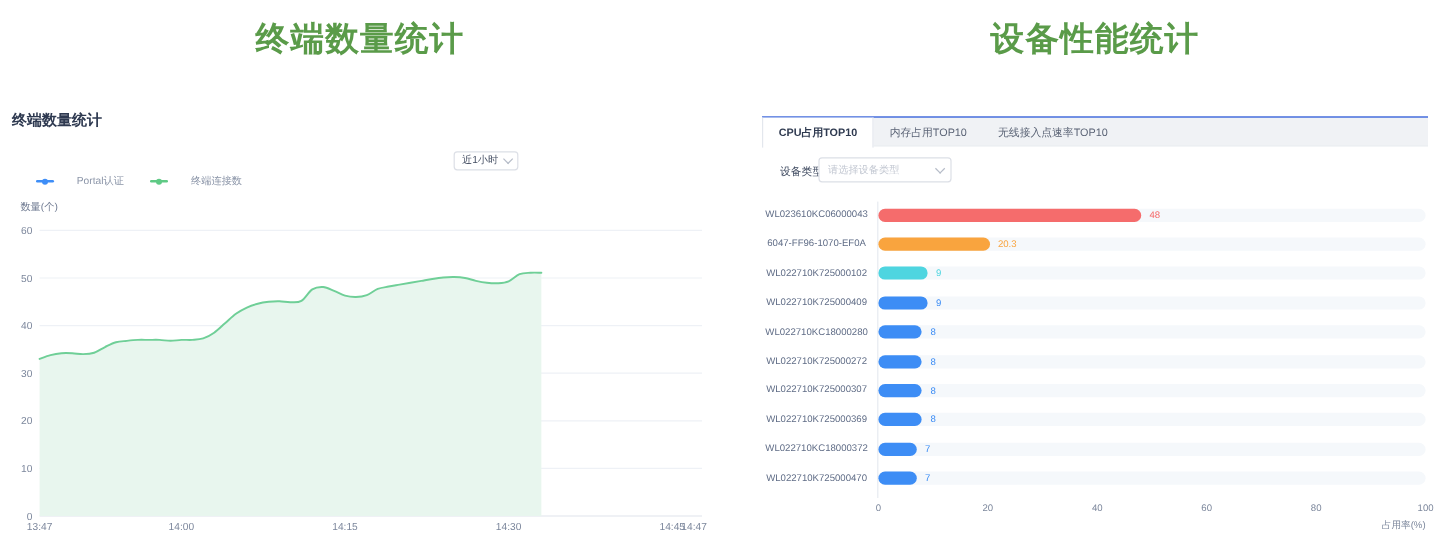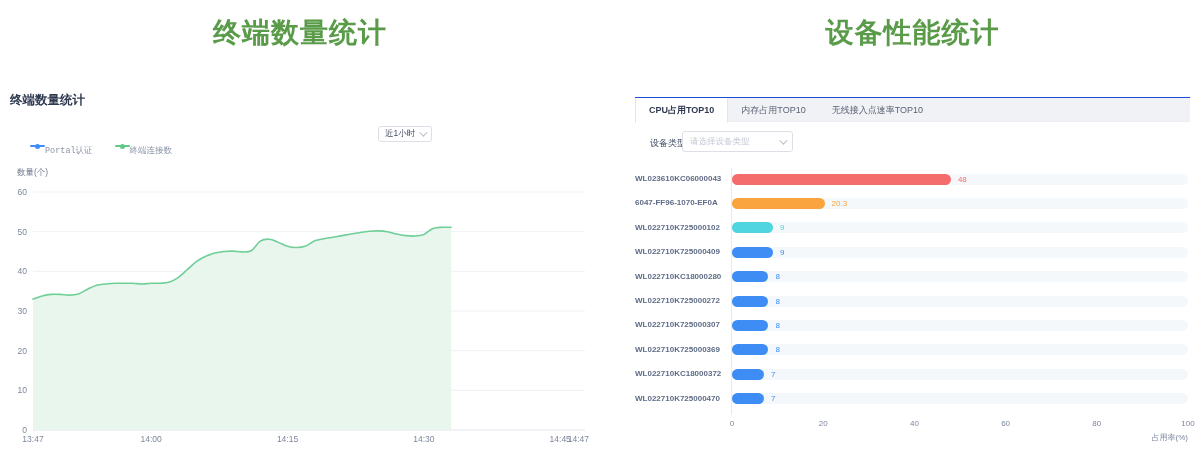--- a/index.html
+++ b/index.html
@@ -27,21 +27,21 @@
     transform:rotate(45deg) translateY(-2px); flex:0 0 auto; }
   .date-range { position:absolute; left:439px; top:126px; width:161px; height:24px;
     border:1px solid #dcdfe6; border-radius:3px; display:flex; align-items:center;
     padding:0 6px; background:#fff; overflow:hidden; cursor:pointer; }
   .date-range .dt { font-size:8px; letter-spacing:-0.3px; color:#2e3950; white-space:nowrap; }
   .date-range .sep { font-size:8px; color:#7b859a; margin:0 7px; }
   .clock-icon { width:10px; height:10px; margin-right:6px; flex:0 0 auto; }
 
   
   .legend { position:absolute; left:30px; top:145px; display:flex; gap:22px; align-items:center; }
-  .legend-item { display:flex; gap:0; cursor:pointer;font-family:Liberation Mono, monospace; }
+  .legend-item { display:flex; align-items:center; gap:19px; cursor:pointer; }
   .legend-marker { position:relative; width:15px; height:2px; border-radius:1px; }
   .legend-marker .dot { position:absolute; left:5px; top:-1.5px; width:5px; height:5px; border-radius:50%; }
   .legend-label { font-size:8.5px; color:#8b95a8; }
 
   .y-axis-name { position:absolute; left:17px; top:167px; font-size:8.5px; color:#707b92; }
   #line-chart { position:absolute; left:0; top:160px; }
 
   
   .tabs { position:absolute; left:0; top:97px; width:555px; height:25px;
     background:#f0f2f5; border-top:1px solid #1d4ed8; border-bottom:1px solid #eceef2;
@@ -52,22 +52,22 @@
     border-left:1px solid #e3e7ed; border-right:1px solid #e3e7ed; }
 
   .filter-label { position:absolute; left:15px; top:137px; font-size:9px; color:#3f4a60; }
   .type-select { position:absolute; left:47px; top:131px; width:111px; height:21px;
     border:1px solid #dcdfe6; border-radius:3px; background:#fff; display:flex;
     align-items:center; justify-content:space-between; padding:0 7px; cursor:pointer; }
   .type-select .ph { font-size:8.5px; color:#c3c8d2; white-space:nowrap; }
 
   
   .bar-axis { position:absolute; left:96px; top:168px; width:1px; height:247px; background:#e6eaf0; }
-  .bar-row-label { position:absolute; left:0; width:91px; text-align:left;
-    font-size:8px; color:#5f6c86; white-space:nowrap;font-weight:bold; }
+  .bar-row-label { position:absolute; left:0; width:91px; text-align:center;
+    font-size:8px; color:#5f6c86; white-space:nowrap; }
   .bar-track { position:absolute; left:97px; width:456px; height:11px;
     background:#f5f8fb; border-radius:6px; }
   .bar { position:absolute; left:97px; height:11px; border-radius:6px; }
   .bar-value { position:absolute; font-size:8px; white-space:nowrap; }
   .bar-tick { position:absolute; top:419px; transform:translateX(-50%);
     font-size:8px; color:#7c879c; }
   .bar-axis-name { position:absolute; top:432px; width:553px; text-align:right;
     font-size:8px; color:#7c879c; left:0; }
 </style>
 </head>

